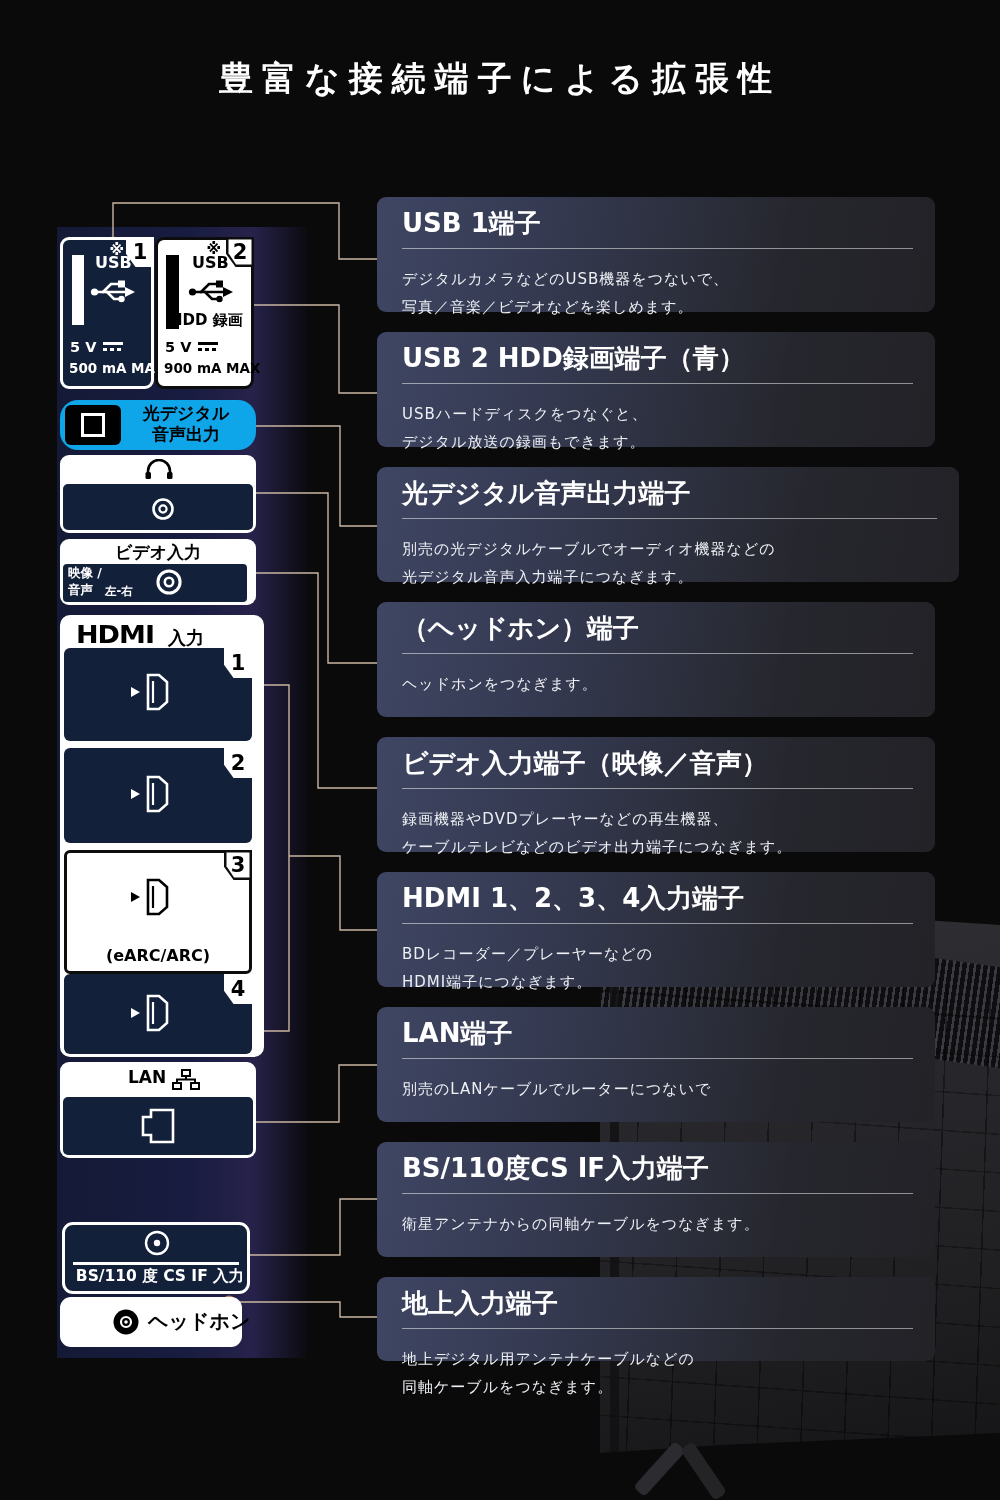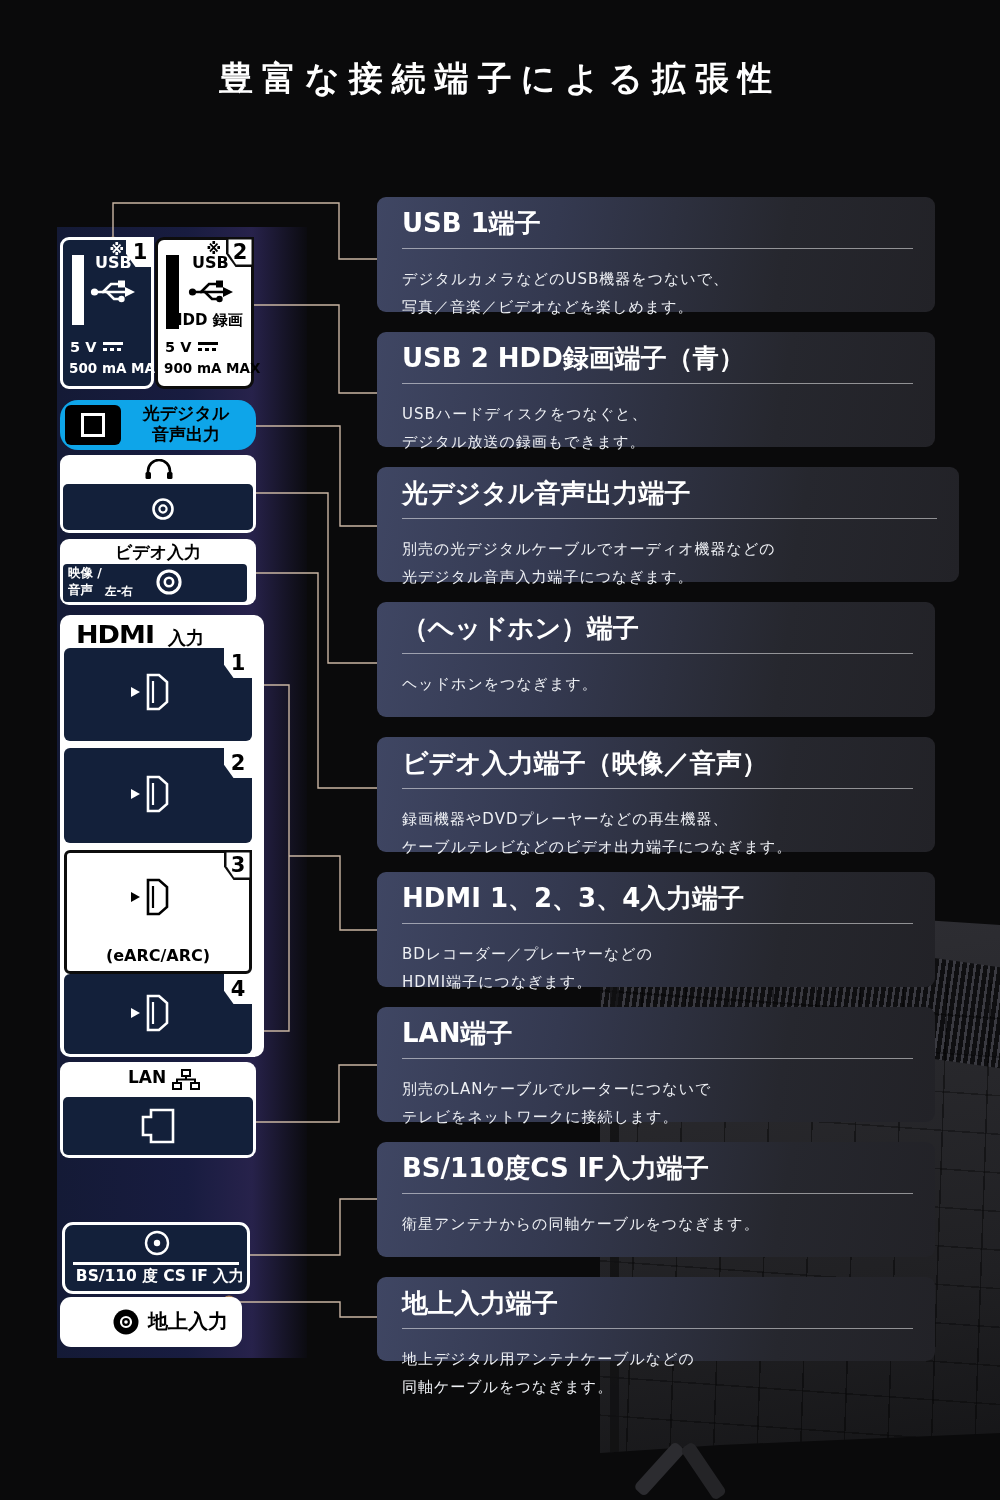--- a/index.html
+++ b/index.html
@@ -338,21 +338,21 @@
     <div class="bs-line"></div>
     <div class="bs-label">BS/110 度 CS IF 入力</div>
   </div>
 
   <div class="ground">
     <svg class="gnd-coax" width="28" height="28" viewBox="0 0 28 28">
       <circle cx="14" cy="14" r="12.5" fill="#000"></circle>
       <circle cx="14" cy="14" r="5" fill="none" stroke="#fff" stroke-width="2.2"></circle>
       <circle cx="14" cy="14" r="1.8" fill="#fff"></circle>
     </svg>
-    <div class="gnd-label">地上入力</div>
+    <div class="gnd-label">ヘッドホン</div>
   </div>
 
   <div class="callout co-1">
     <div class="c-title">USB 1端子</div>
     <div class="c-divider"></div>
     <div class="c-body">
       <span>デジタルカメラなどのUSB機器をつないで、</span><br><span>写真／音楽／ビデオなどを楽しめます。</span>
     </div>
   </div>
   <div class="callout co-2">
@@ -387,21 +387,21 @@
     <div class="c-title">HDMI 1、2、3、4入力端子</div>
     <div class="c-divider"></div>
     <div class="c-body">
       <span>BDレコーダー／プレーヤーなどの</span><br><span>HDMI端子につなぎます。</span>
     </div>
   </div>
   <div class="callout co-7">
     <div class="c-title">LAN端子</div>
     <div class="c-divider"></div>
     <div class="c-body">
-      <span>別売のLANケーブルでルーターにつないで</span><br><span>テレビをネットワークに接続します。</span>
+      <span>別売のLANケーブルでルーターにつないで</span><br>
     </div>
   </div>
   <div class="callout co-8">
     <div class="c-title">BS/110度CS IF入力端子</div>
     <div class="c-divider"></div>
     <div class="c-body">
       <span>衛星アンテナからの同軸ケーブルをつなぎます。</span><br><span></span>
     </div>
   </div>
   <div class="callout co-9">

